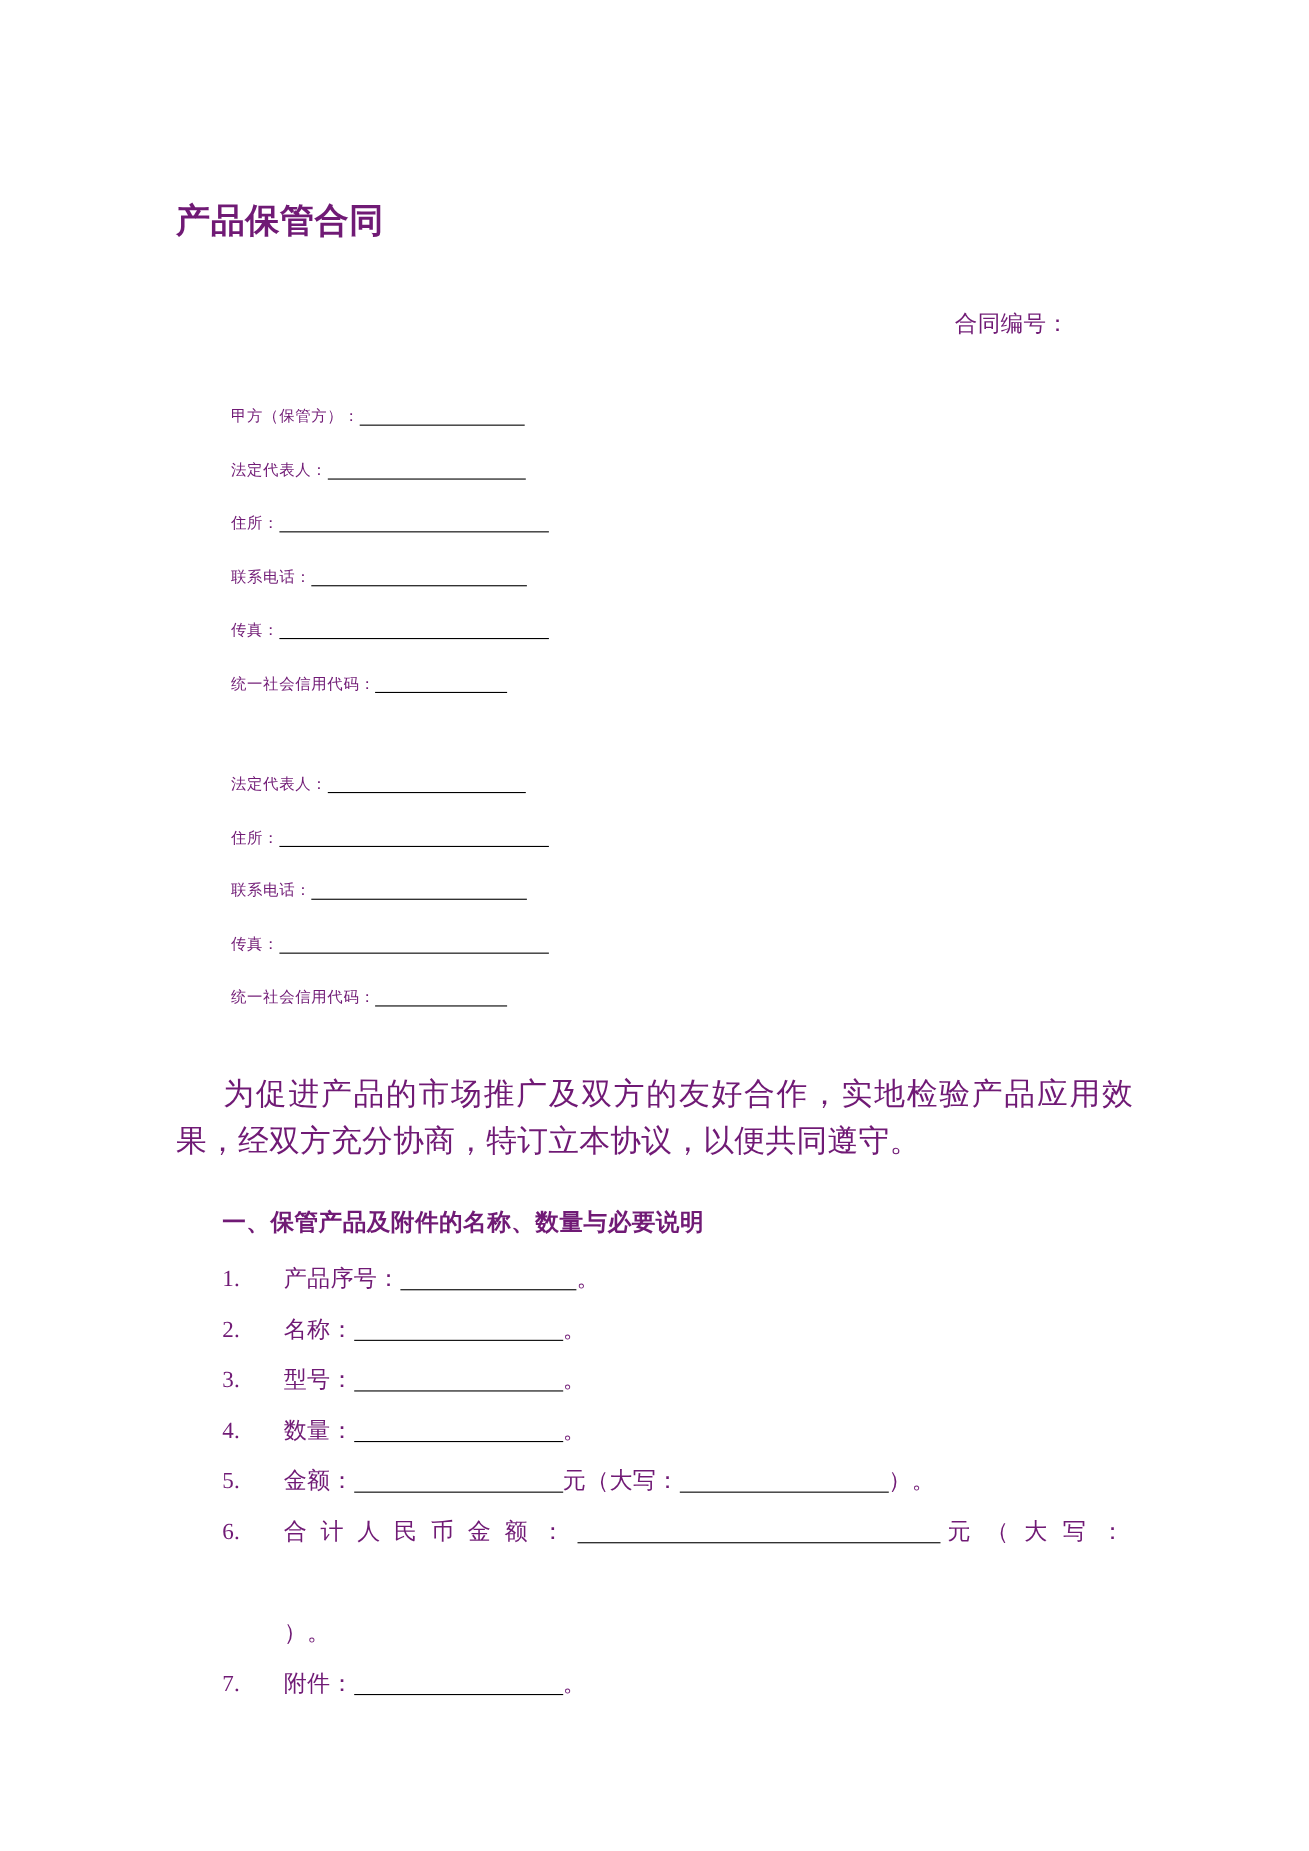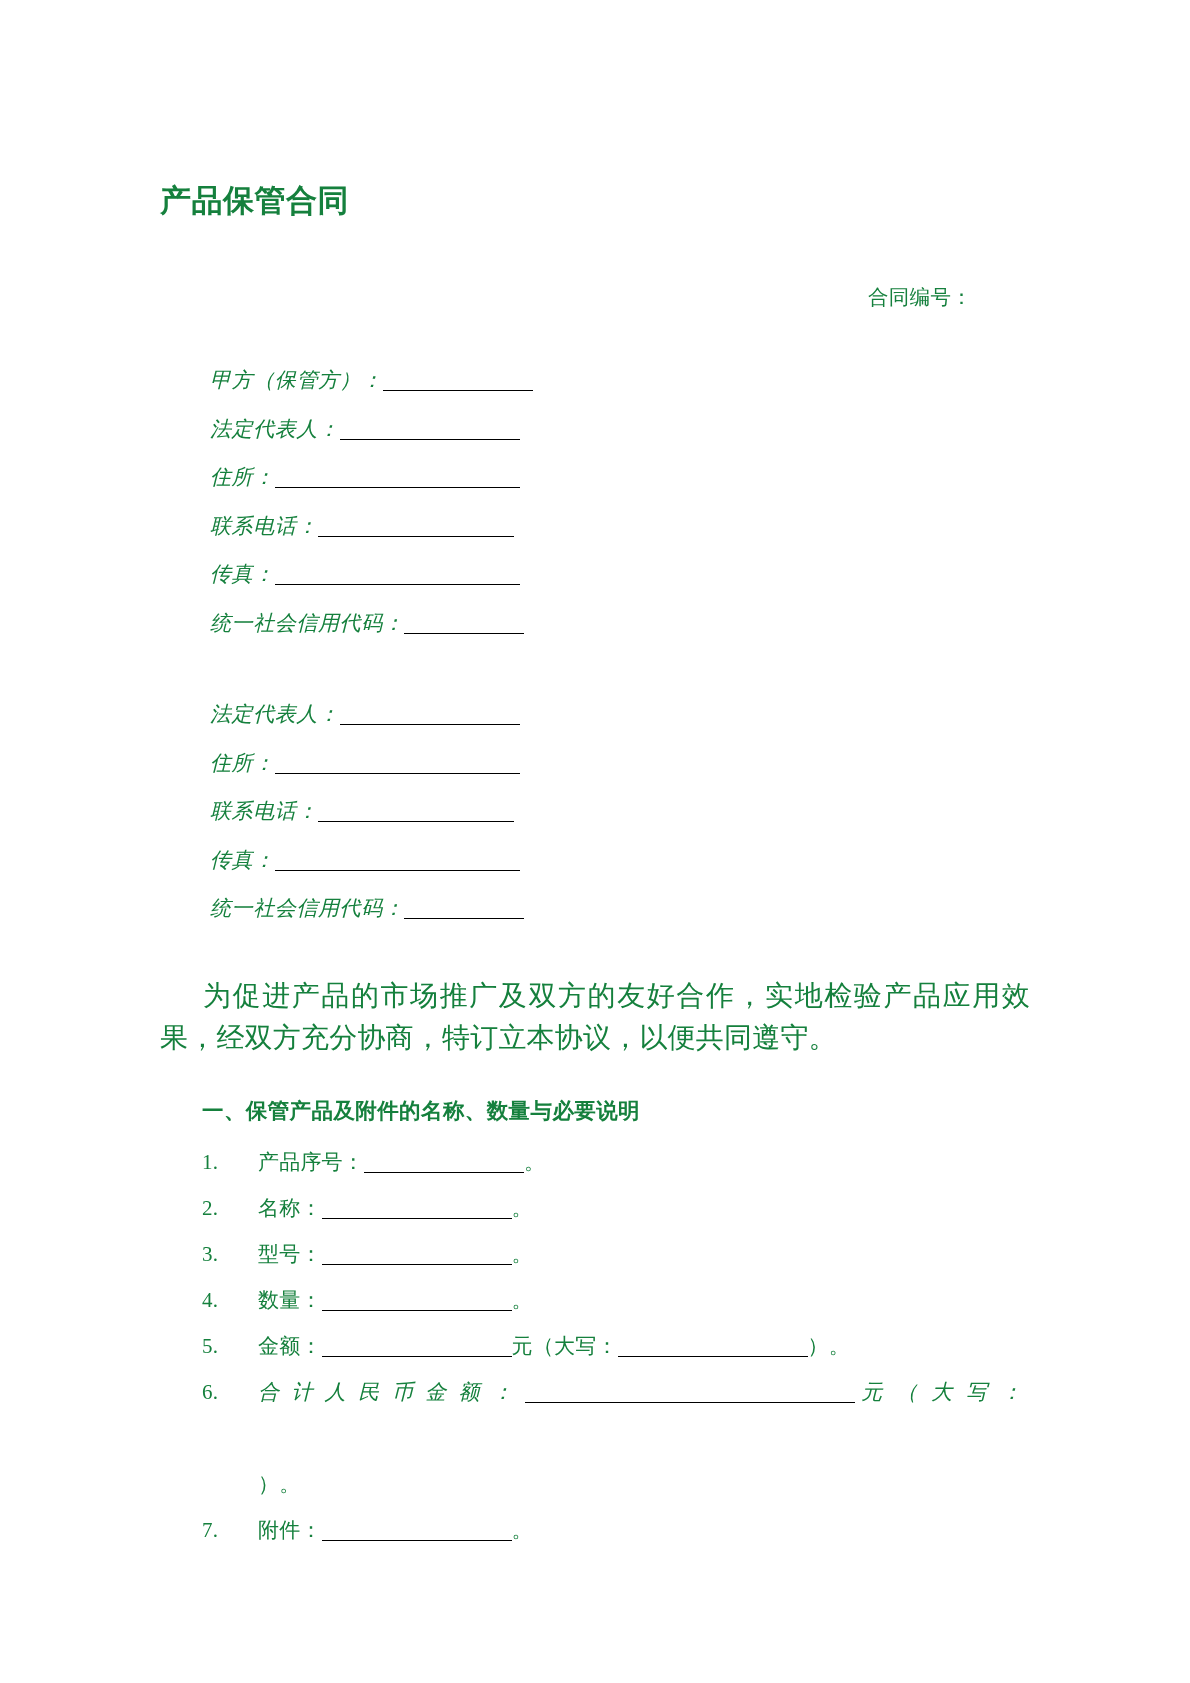--- a/index.html
+++ b/index.html
@@ -8,21 +8,21 @@
     background: #ffffff;
   }
   .page {
     position: relative;
     width: 1190px;
     height: 1683px;
     background: #ffffff;
     margin: 0 auto;
     overflow: hidden;
     font-family: "Liberation Serif", "DejaVu Serif", serif;
-    color: #15803d;
+    color: #701a75;
   }
   .content {
     position: absolute;
     left: 160px;
     top: 0;
     width: 870px;
   }
 
   
   .doc-title {
@@ -35,40 +35,39 @@
     padding-top: 182px;
   }
 
   
   .contract-no-row {
     margin-top: 62px;
     text-align: right;
     padding-right: 58px;
   }
   .contract-no {
-    font-family: Liberation Sans, sans-serif;
+    font-family: Liberation Mono, monospace;
     font-size: 20.5px;
     line-height: 30px;
     letter-spacing: 0.3px;
   }
 
   
   .party-block {
     margin-top: 44px;
     padding-left: 50px;
   }
   .party-block.second {
     margin-top: 43px;
   }
   .field-line {
-    font-size: 21px;
+    font-size: 14px;
     line-height: 48.5px;
     white-space: nowrap;
     letter-spacing: 0.2px;
-    font-style: italic;
   }
   .field-label {
     letter-spacing: 0.6px;
   }
   .blank {
     display: inline-block;
     border-bottom: 1.6px solid #000;
     vertical-align: -4px;
     height: 20px;
   }
@@ -122,21 +121,20 @@
   }
   .li-justify {
     text-align: justify;
     text-justify: inter-ideograph;
   }
   .spread {
     display: inline-block;
     width: 100%;
     text-align: justify;
     text-justify: inter-ideograph;
-    font-style: italic;
   }
   .spread::after {
     content: "";
     display: inline-block;
     width: 100%;
   }
   .wide-letter {
     letter-spacing: 6.5px;
   }
   .wide-letter-2 {

